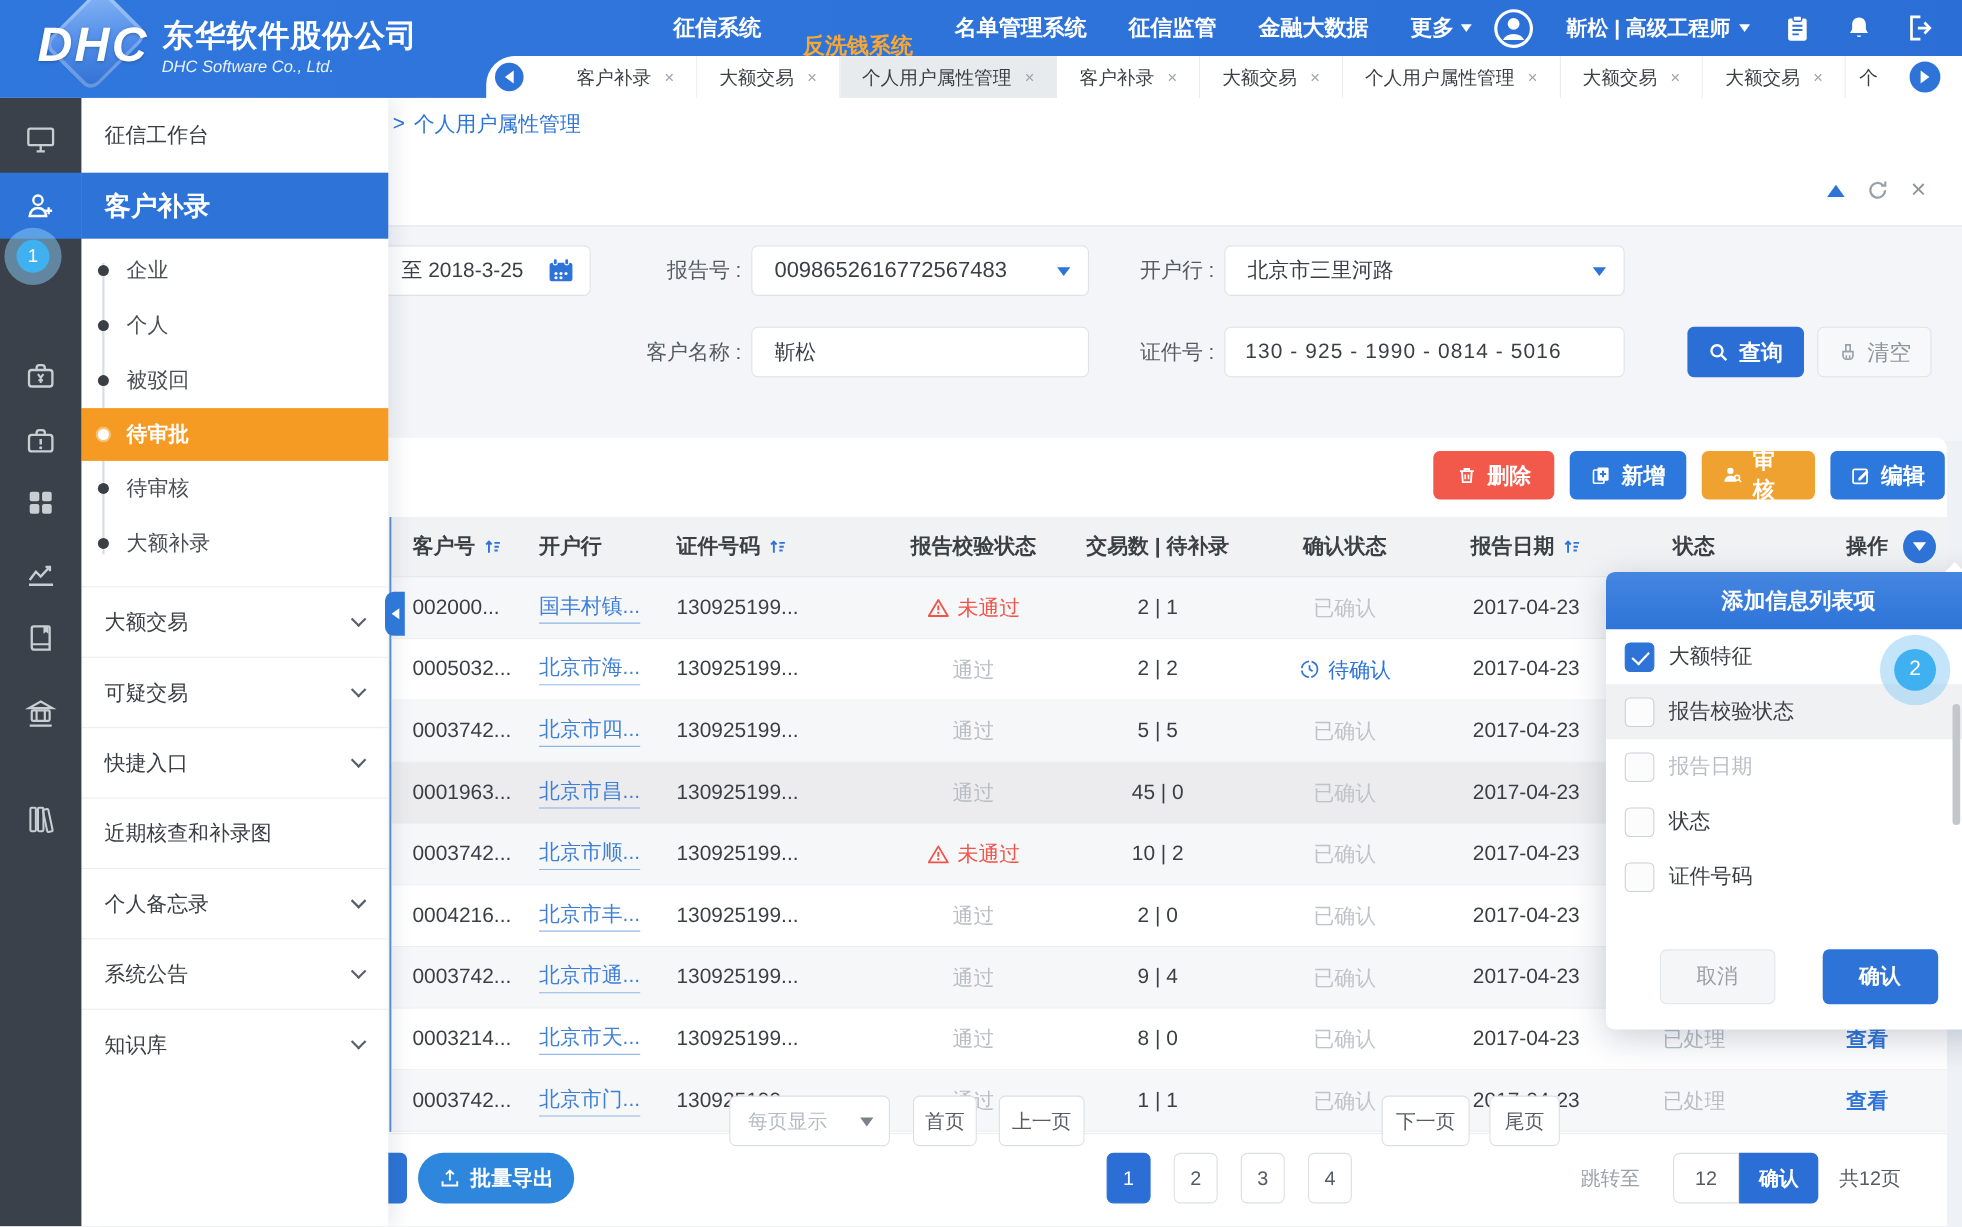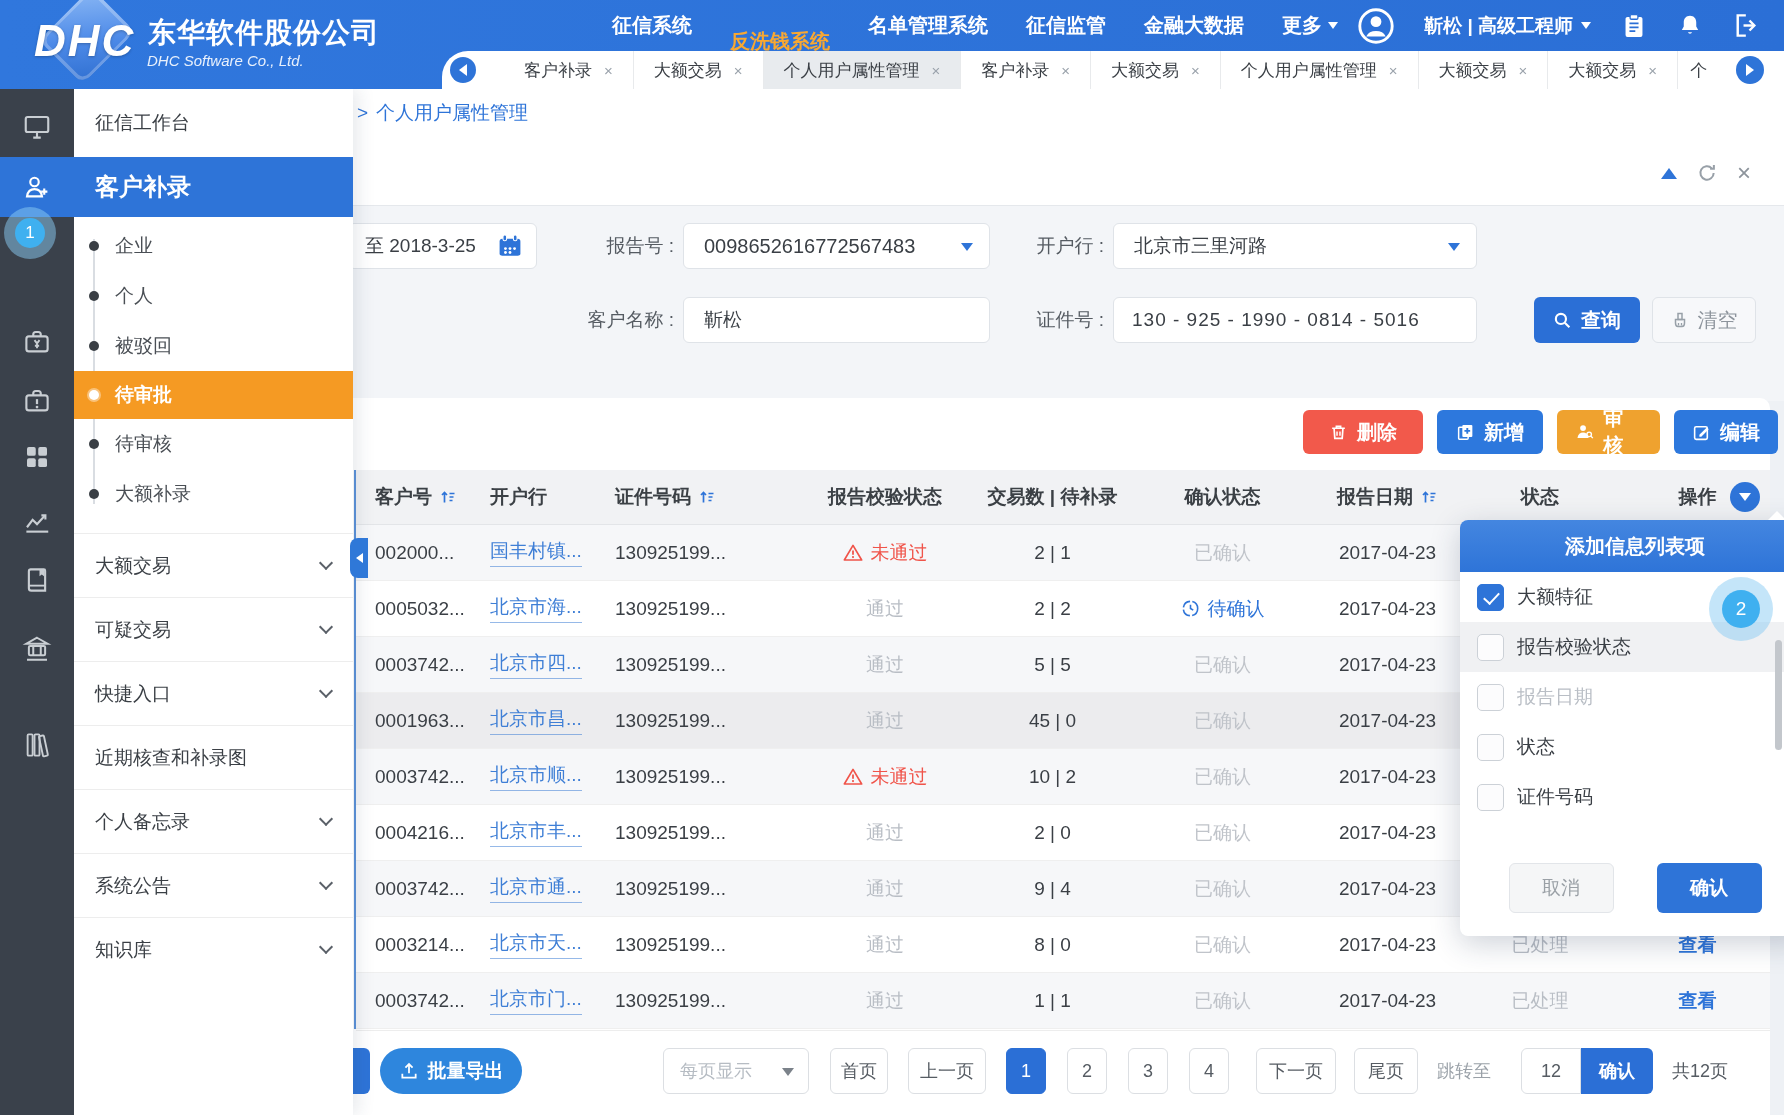--- a/index.html
+++ b/index.html
@@ -68,21 +68,21 @@
   .flabel { position:absolute; height:46px; display:flex; align-items:center; justify-content:flex-end; font-size:19px; color:#555b62; }
   .fcaret { position:absolute; right:16px; top:19px; width:0; height:0; border-left:6px solid transparent; border-right:6px solid transparent; border-top:8px solid #2e74d8; }
   .btn { display:flex; align-items:center; justify-content:center; gap:9px; border-radius:6px; cursor:pointer; font-weight:700; }
   .btn-query { position:absolute; left:1534px; top:297px; width:106px; height:46px; background:#2b6fd6; color:#fff; font-size:20px; }
   .btn-clear { position:absolute; left:1652px; top:297px; width:104px; height:46px; background:#f7f8fa; border:1px solid #dfe3e8; color:#8d949c; font-size:20px; font-weight:400; }
 
   
   .main-panel { position:absolute; left:340px; top:398px; width:1430px; height:717px; background:#fff; border-radius:10px 10px 0 0; }
   .toolbar { position:absolute; top:410px; left:1303px; display:flex; gap:14px; }
   .tb-btn { height:44px; padding:0 18px; color:#fff; font-size:20px; }
-  .tb-del { background:#f2594b; width:120px; }
+  .tb-del { background:#f2594b; width:110px; }
   .tb-add { background:#2d78dd; width:106px; }
   .tb-audit { background:#efa22f; width:103px; }
   .tb-edit { background:#2d78dd; width:104px; }
 
   .table-wrap { position:absolute; left:354px; top:470px; width:1416px; border-left:2px solid #5d93da; }
   .thead { display:flex; height:55px; background:#f1f2f4; border-bottom:1px solid #e3e5e8; align-items:center; font-size:19px; color:#3b4045; font-weight:600; }
   .trow { display:flex; height:56px; align-items:center; font-size:19px; color:#3a3f45; border-bottom:1px solid #efefef; background:#fff; }
   .trow:nth-child(even) { background:#f6f7f9; }
   .trow.hl { background:#ececee; }
   .td,.th { display:flex; align-items:center; }
@@ -119,21 +119,21 @@
   .cbox.checked::after { content:""; position:absolute; left:9px; top:4px; width:7px; height:13px; border-right:2.5px solid #fff; border-bottom:2.5px solid #fff; transform:rotate(43deg); }
   .cm-btns { position:absolute; left:0; top:343px; width:100%; display:flex; justify-content:center; gap:43px; }
   .cm-cancel { width:105px; height:50px; background:#f5f6f7; border:1px solid #e2e5e9; color:#9aa0a6; font-size:19px; font-weight:400; }
   .cm-ok { width:105px; height:50px; background:#2e74d8; color:#fff; font-size:19px; }
   .badge2 { position:absolute; left:1722px; top:590px; width:38px; height:38px; border-radius:50%; background:#3fb0f0; color:#fff; font-size:19px; display:flex; align-items:center; justify-content:center; box-shadow:0 0 0 13px rgba(137,204,244,.5); z-index:45; }
 
   
   .pg-divider { position:absolute; left:356px; top:1030px; width:1414px; height:1px; background:#ededed; }
   .pg-frag { position:absolute; left:338px; top:1048px; width:32px; height:46px; background:#2e74d8; border-radius:6px; z-index:1; }
   .btn-export { position:absolute; left:380px; top:1048px; width:142px; height:46px; background:#2d9ae0; background:#2e86dd; color:#fff; font-size:19px;border-radius:23px; }
-  .pg-box { position:absolute; top:1048px; height:46px; background:#fff; border:1px solid #dcdfe3; border-radius:6px; display:flex; align-items:center; justify-content:center; font-size:18px; color:#565c63; cursor:pointer; }
+  .pg-box { position:absolute; top:996px; height:46px; background:#fff; border:1px solid #dcdfe3; border-radius:6px; display:flex; align-items:center; justify-content:center; font-size:18px; color:#565c63; cursor:pointer; }
   .pg-size { width:146px; color:#b6bcc3; justify-content:flex-start; padding-left:16px; position:absolute; }
   .pg-size .fcaret { border-top-color:#7b828a; right:14px; }
   .pg-num { width:40px; }
   .pg-num.cur { background:#2b6fd6; border-color:#2b6fd6; color:#fff; }
   .pg-text { position:absolute; top:1048px; height:46px; display:flex; align-items:center; font-size:18px; color:#9aa1a8; }
   .pg-input { position:absolute; left:1521px; top:1048px; width:60px; height:46px; border:1px solid #dcdfe3; border-radius:6px 0 0 6px; text-align:center; font-size:18px; color:#565c63; background:#fff; font-family:inherit; }
   .pg-ok { position:absolute; left:1581px; top:1048px; width:72px; height:46px; background:#2b6fd6; color:#fff; border-radius:0 6px 6px 0; font-size:18px; }
   .scroll-thumb { position:absolute; left:1775px; top:640px; width:7px; height:110px; background:#c3c7cc; border-radius:4px; z-index:55; }
 </style>
 </head>

